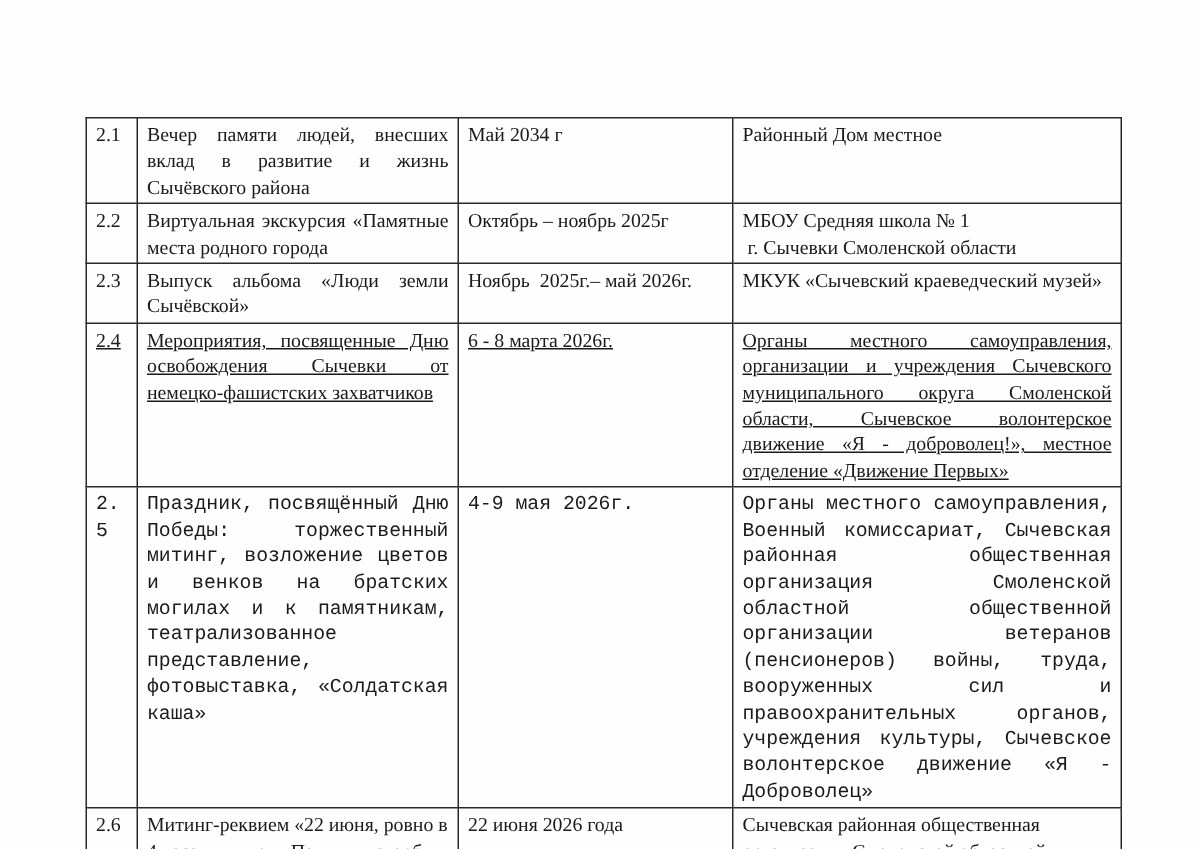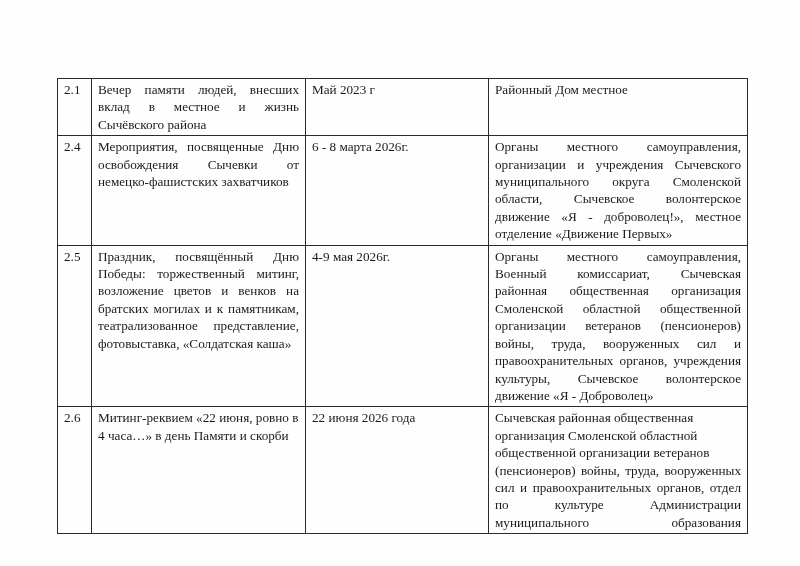--- a/index.html
+++ b/index.html
@@ -42,48 +42,61 @@
   td.num   { padding-left: 4px; padding-right: 2px; margin-top: 31px; }
   td.event { padding-left: 8px; padding-right: 8px; }
 
   .just    { text-align: justify; }
   .prelines{ white-space: pre-line; }
   .flow-just { text-align: justify; text-align-last: justify; }
 
   tr.r1 { height: 56px; }
   tr.r2 { height: 32px; }
   tr.r3 { height: 33px; }
-  tr.r4 { height: 86px; }
-  tr.r5 { height: 142px; }
+  tr.r4 { height: 86px; text-decoration: underline; }
+  tr.r5 { height: 142px; font-family: Liberation Mono, monospace; }
   tr.r6 { height: 94px; }
 
   td.pad-top   { padding-top: 22px; }
   td.v-middle  { vertical-align: middle; }
 </style>
 </head>
 <body>
 
 <div class="page">
   <table class="doc-table">
     <colgroup>
       <col class="c-num">
         <col class="c-event">
         <col class="c-date">
         <col class="c-org">
     </colgroup>
     <tbody>
 
       <tr class="r1">
         <td class="num">2.1</td>
-        <td class="event just">Вечер памяти людей, внесших вклад в местное и жизнь Сычёвского района</td>
-        <td class="date">Май 2023 г</td>
+        <td class="event just">Вечер памяти людей, внесших вклад в развитие и жизнь Сычёвского района</td>
+        <td class="date">Май 2034 г</td>
         <td class="org">Районный Дом местное</td>
       </tr>
 
+      <tr class="r2">
+        <td class="num">2.2</td>
+        <td class="event just">Виртуальная экскурсия «Памятные места родного города</td>
+        <td class="date">Октябрь – ноябрь 2025г</td>
+        <td class="org prelines">МБОУ Средняя школа № 1
+&nbsp;г. Сычевки Смоленской области</td>
+      </tr>
 
+      <tr class="r3">
+        <td class="num">2.3</td>
+        <td class="event just">Выпуск альбома «Люди земли Сычёвской»</td>
+        <td class="date">Ноябрь&nbsp; 2025г.– май 2026г.</td>
+        <td class="org">МКУК «Сычевский краеведческий музей»</td>
+      </tr>
 
       <tr class="r4">
         <td class="num">2.4</td>
         <td class="event just">Мероприятия, посвященные Дню освобождения Сычевки от немецко-фашистских захватчиков</td>
         <td class="date">6 - 8 марта 2026г.</td>
         <td class="org just">Органы местного самоуправления, организации и учреждения Сычевского муниципального округа Смоленской области, Сычевское волонтерское движение «Я - доброволец!», местное отделение «Движение Первых»</td>
       </tr>
 
       <tr class="r5">
         <td class="num">2.5</td>

